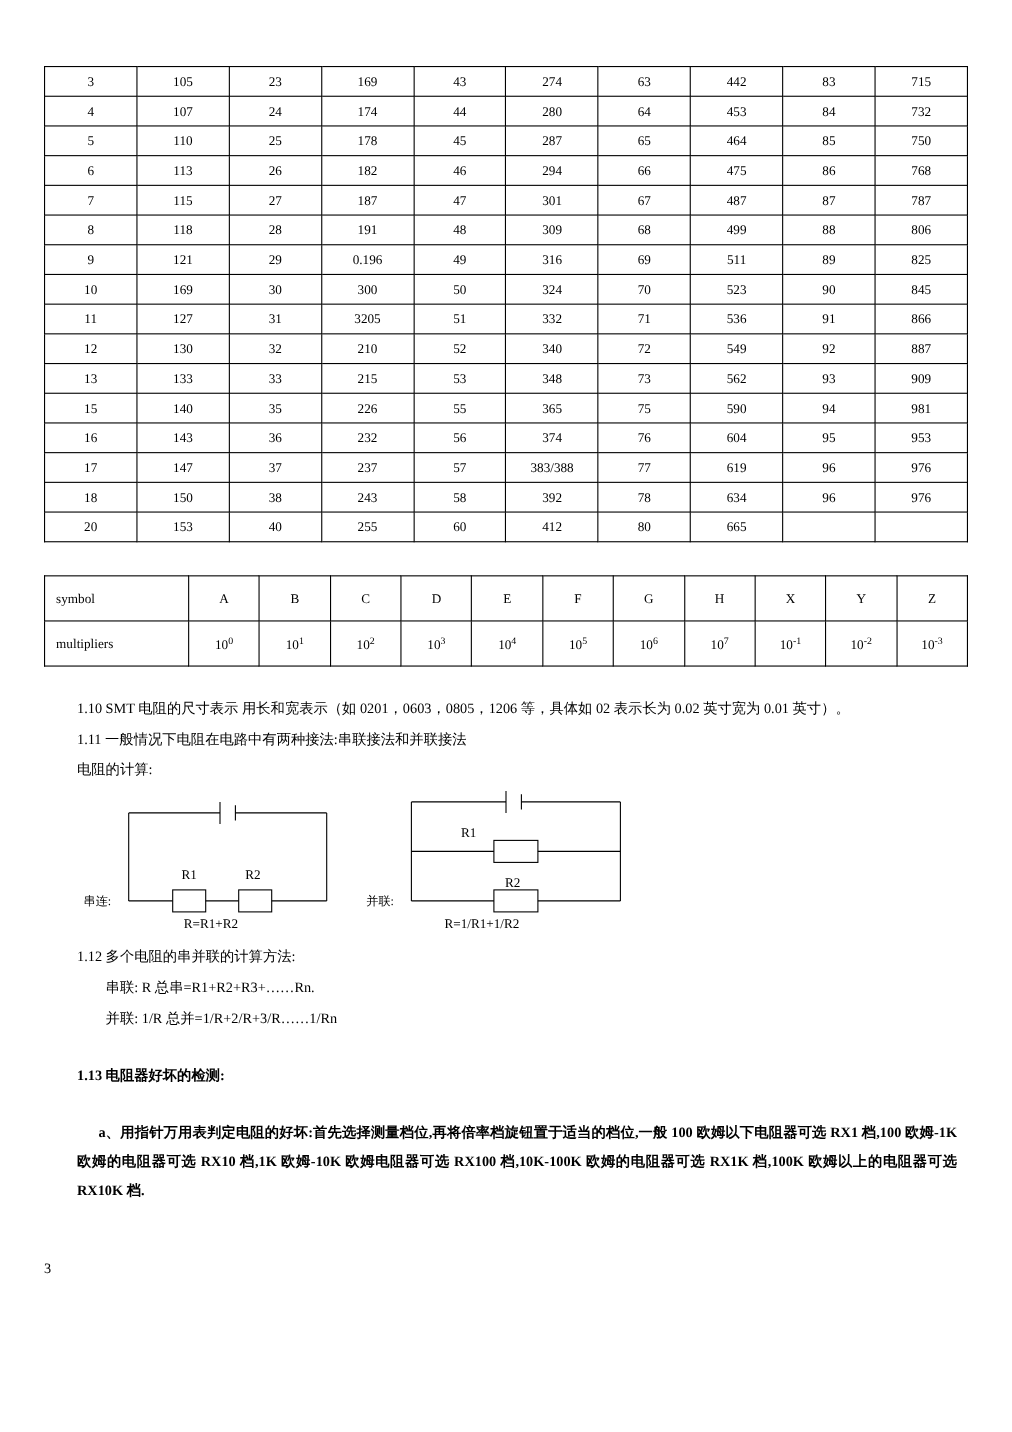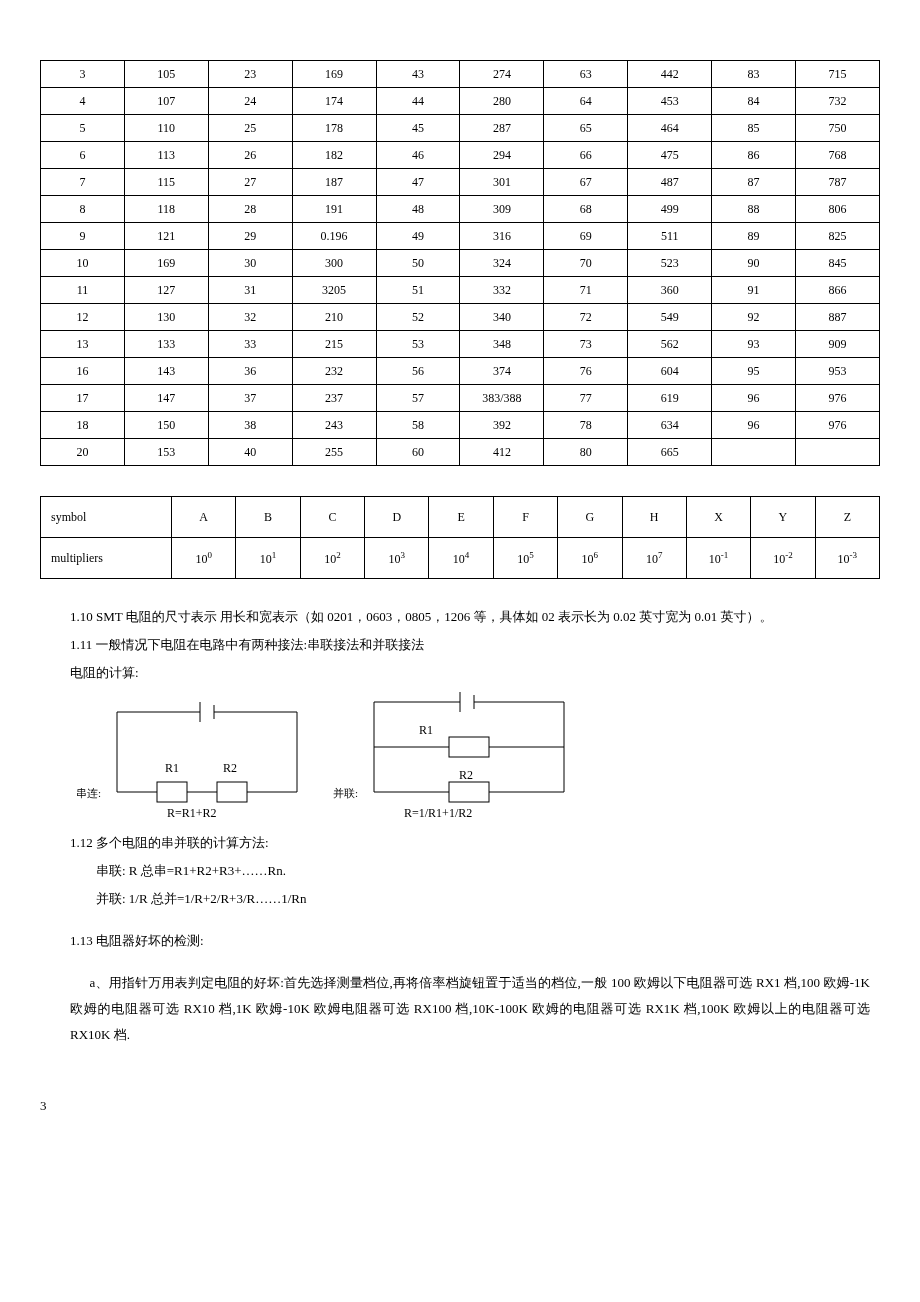--- a/index.html
+++ b/index.html
@@ -61,21 +61,21 @@
   }
   .diag-label {
     font-size: 11px;
     padding: 0 6px 18px 6px;
   }
   .page-number {
     margin-top: 50px;
     font-size: 13px;
   }
   .indent { text-indent: 2em; }
-  .section-113 p { margin: 16px 0; }
+  .section-113 p { margin: 26px 0; font-weight: bold; }
 </style>
 </head>
 <body>
 
 <table class="main-table">
   <tbody id="main-tbody">
       <tr>
         <td>3</td>
         <td>105</td>
         <td>23</td>
@@ -172,21 +172,21 @@
         <td>845</td>
       </tr>
       <tr>
         <td>11</td>
         <td>127</td>
         <td>31</td>
         <td>3205</td>
         <td>51</td>
         <td>332</td>
         <td>71</td>
-        <td>360</td>
+        <td>536</td>
         <td>91</td>
         <td>866</td>
       </tr>
       <tr>
         <td>12</td>
         <td>130</td>
         <td>32</td>
         <td>210</td>
         <td>52</td>
         <td>340</td>
@@ -199,20 +199,32 @@
         <td>13</td>
         <td>133</td>
         <td>33</td>
         <td>215</td>
         <td>53</td>
         <td>348</td>
         <td>73</td>
         <td>562</td>
         <td>93</td>
         <td>909</td>
+      </tr>
+      <tr>
+        <td>15</td>
+        <td>140</td>
+        <td>35</td>
+        <td>226</td>
+        <td>55</td>
+        <td>365</td>
+        <td>75</td>
+        <td>590</td>
+        <td>94</td>
+        <td>981</td>
       </tr>
       <tr>
         <td>16</td>
         <td>143</td>
         <td>36</td>
         <td>232</td>
         <td>56</td>
         <td>374</td>
         <td>76</td>
         <td>604</td>

